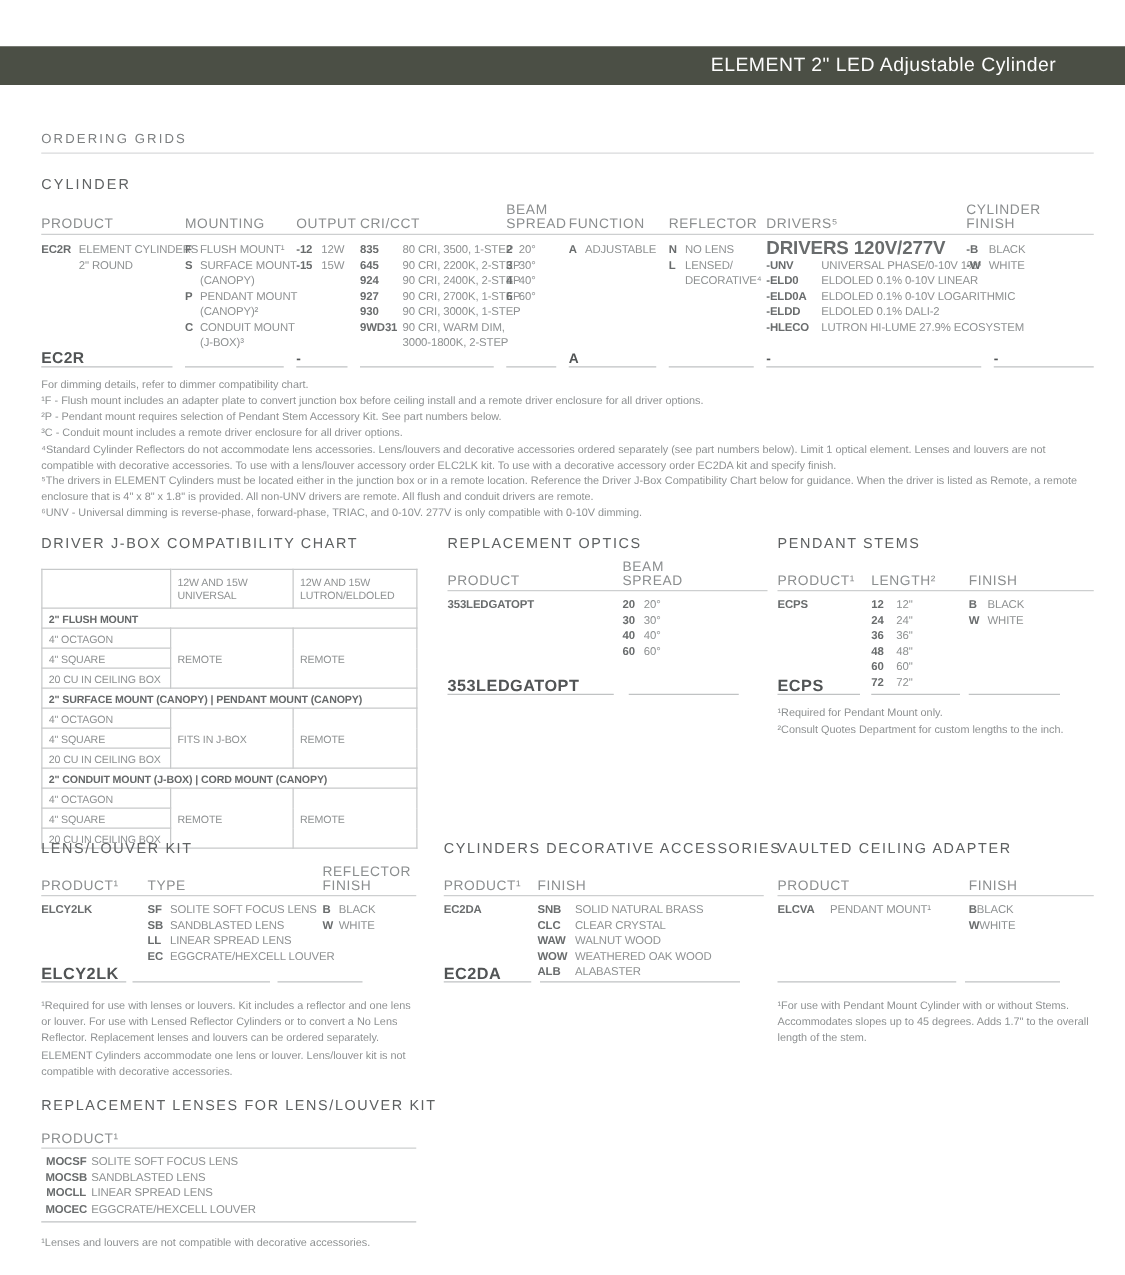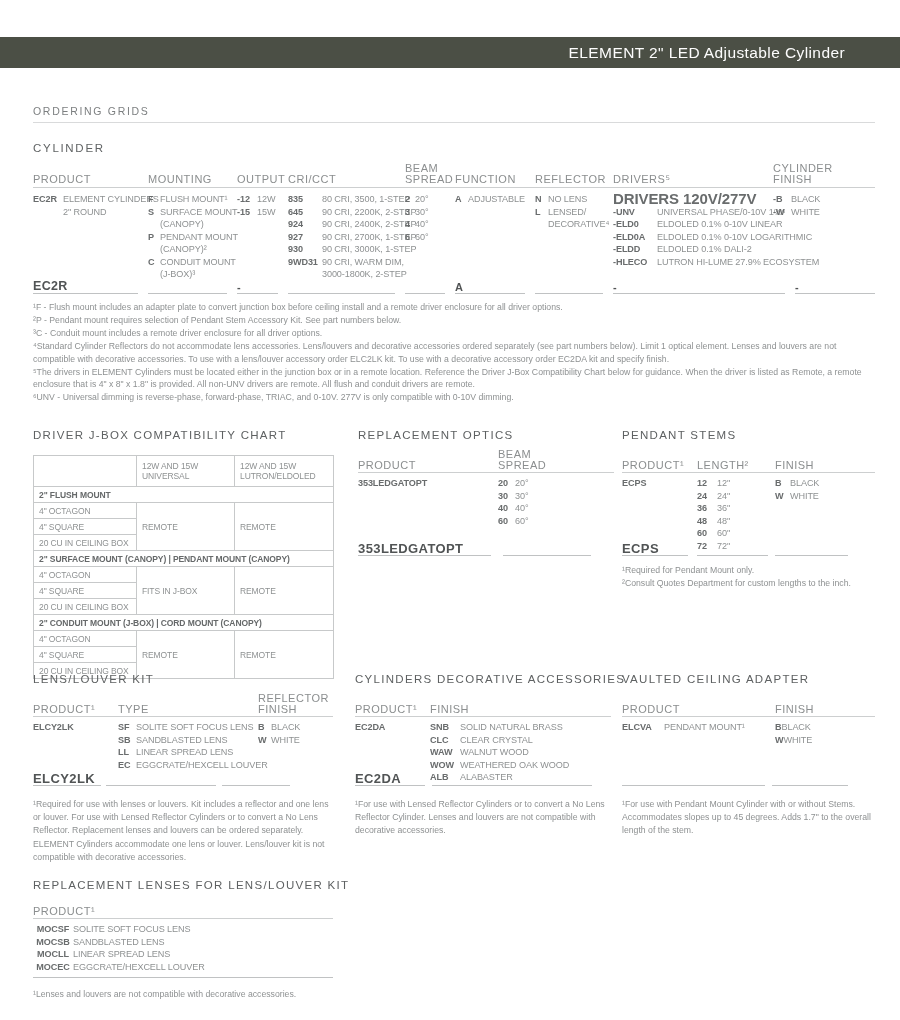--- a/index.html
+++ b/index.html
@@ -251,20 +251,21 @@
     <div class="ocell" style="width:68px"></div>
     <div class="ocell" style="width:172px">
         <span class="opfx">-</span>
       </div>
     <div class="ocell" style="width:80px">
         <span class="opfx">-</span>
       </div>
   </div>
 
   <div class="notes">
+    <p>For dimming details, refer to dimmer compatibility chart.</p>
     <p>¹F - Flush mount includes an adapter plate to convert junction box before ceiling install and a remote driver enclosure for all driver options.</p>
     <p>²P - Pendant mount requires selection of Pendant Stem Accessory Kit. See part numbers below.</p>
     <p>³C - Conduit mount includes a remote driver enclosure for all driver options.</p>
     <p>⁴Standard Cylinder Reflectors do not accommodate lens accessories. Lens/louvers and decorative accessories ordered separately (see part numbers below). Limit 1 optical element. Lenses and louvers are not compatible with decorative accessories. To use with a lens/louver accessory order ELC2LK kit. To use with a decorative accessory order EC2DA kit and specify finish.</p>
     <p>⁵The drivers in ELEMENT Cylinders must be located either in the junction box or in a remote location. Reference the Driver J-Box Compatibility Chart below for guidance. When the driver is listed as Remote, a remote enclosure that is 4" x 8" x 1.8" is provided. All non-UNV drivers are remote. All flush and conduit drivers are remote.</p>
     <p>⁶UNV - Universal dimming is reverse-phase, forward-phase, TRIAC, and 0-10V. 277V is only compatible with 0-10V dimming.</p>
   </div>
 
   <div class="bcol" id="jbox">
     <div class="sec-title">DRIVER J-BOX COMPATIBILITY CHART</div>
@@ -520,23 +521,20 @@
             <span class="desc">ALABASTER</span>
           </div>
       </div>
     </div>
     <div class="order-row" style="left:0;top:96px;">
       <div class="ocell" style="width:70px;margin-right:7px;">
           <span class="order-code">EC2DA</span>
         </div>
       <div class="ocell" style="width:160px;margin-right:0;"></div>
     </div>
-    <div class="snote" style="position:absolute;left:0;top:126px;width:252px;">
-      <p>¹For use with Lensed Reflector Cylinders or to convert a No Lens Reflector Cylinder. Lenses and louvers are not compatible with decorative accessories.</p>
-    </div>
   </div>
 
   <div class="bcol" id="vaulted">
     <div class="sec-title">VAULTED CEILING ADAPTER</div>
     <div class="shead">
       <div class="scol va-prod hdr">PRODUCT</div>
       <div class="scol va-fin hdr">FINISH</div>
     </div>
     <div class="sbody">
       <div class="scol va-prod">

